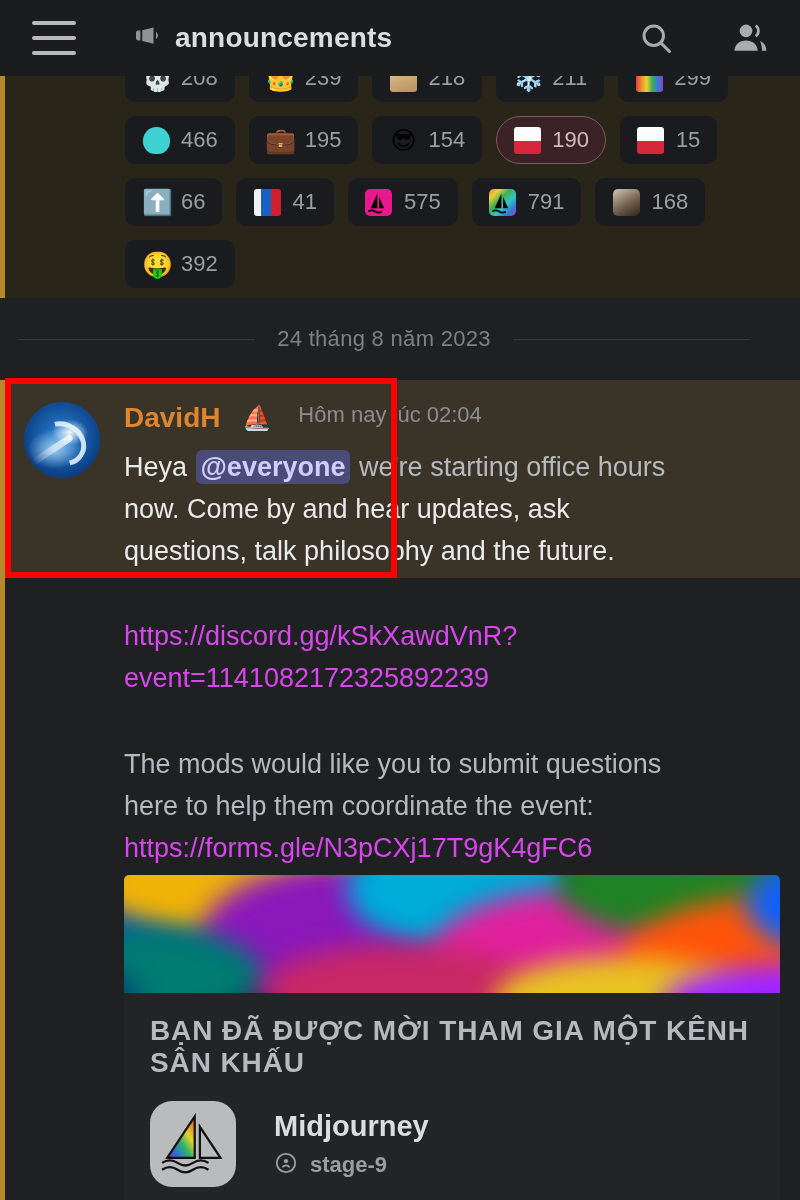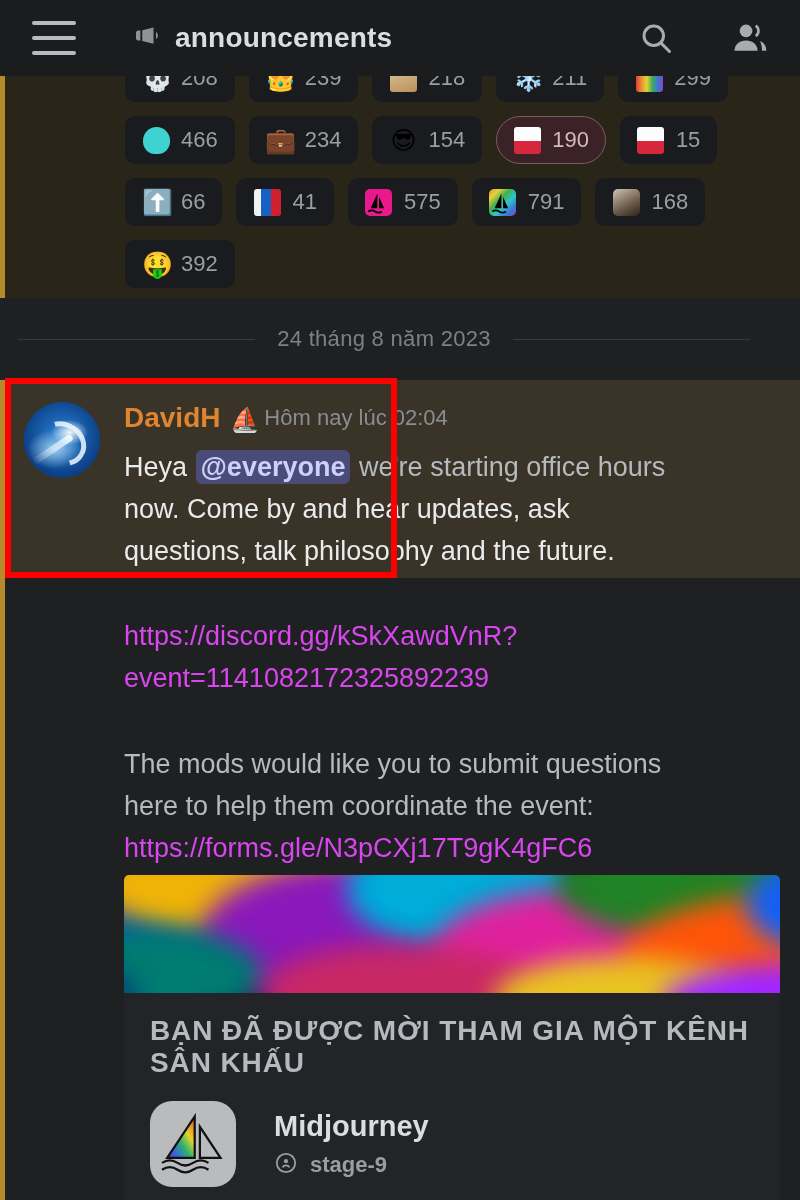--- a/index.html
+++ b/index.html
@@ -89,24 +89,24 @@
       radial-gradient(ellipse 55% 40% at 40% 62%, rgba(190,230,255,.8), rgba(190,230,255,0) 65%),
       radial-gradient(circle at 50% 45%, #2a84d8, #0b3f86 70%, #062a5c);
   }
   .avatar .swirl{ position:absolute; left:18%; top:26%; width:64%; height:56%;
     border:5px solid rgba(235,248,255,.85); border-radius:50%;
     border-bottom-color:transparent; border-left-color:transparent; transform:rotate(30deg); }
   .avatar .streak{ position:absolute; left:6%; top:58%; width:62%; height:7px;
     background:linear-gradient(90deg,rgba(255,255,255,0),rgba(245,252,255,.95));
     transform:rotate(-34deg); border-radius:4px; }
 
-  .msg-head{ position:absolute; left:124px; top:22px; display:flex; align-items:center; gap:0; }
+  .msg-head{ position:absolute; left:124px; top:22px; display:flex; align-items:flex-start; gap:12px; }
   .uname{ font-size:28px; font-weight:bold; color:#e0852f; }
   .uname-badge{ font-size:24px; margin-left:10px; position:relative; top:2px; }
-  .ts{ font-size:22px; color:#8a8d91; margin-left:4px; }
+  .ts{ font-size:22px; color:#8a8d91; margin-left:14px; }
 
   .msg-body{ position:absolute; left:124px; top:66px; width:640px; }
   .line{ font-size:27px; line-height:42px; color:#b6b9bd; white-space:nowrap; }
   .bright{ color:#e9eaeb; }
   .mention{
     background:#4b4b7a; color:#cdd0fb; font-weight:bold;
     border-radius:6px; padding:2px 5px; margin:16px 1px;
   }
   .link{ color:#d946ef; }
 
@@ -200,21 +200,21 @@
         </div>
       </div>
 
       <div class="rx-row">
         <div class="rx">
           <span class="em"><span class="glyph g-blob"></span></span>
           <span class="ct">466</span>
         </div>
         <div class="rx">
           <span class="em">💼</span>
-          <span class="ct">234</span>
+          <span class="ct">195</span>
         </div>
         <div class="rx">
           <span class="em">😎</span>
           <span class="ct">154</span>
         </div>
         <div class="rx me">
           <span class="em"><span class="glyph g-pl"></span></span>
           <span class="ct">190</span>
         </div>
         <div class="rx">

